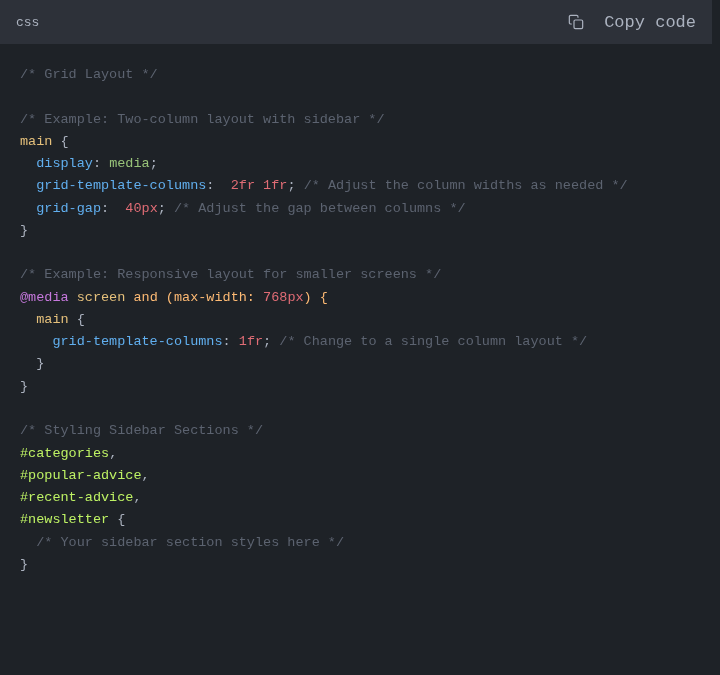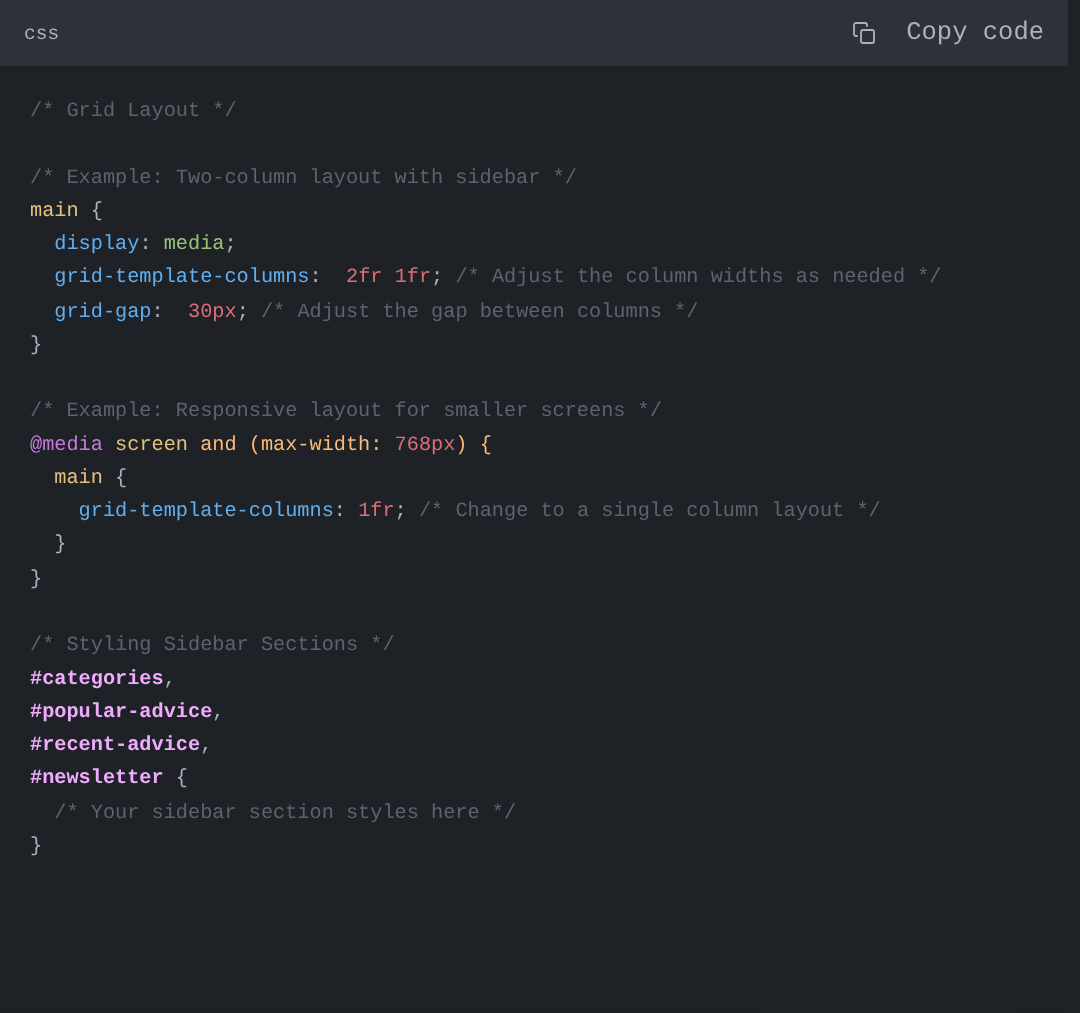--- a/index.html
+++ b/index.html
@@ -75,21 +75,21 @@
     .selector-main { color: #e5c07b; }
     .brace { color: #abb2bf; }
     .property { color: #61afef; text-align: center; }
     .colon { color: #abb2bf; }
     .value-green { color: #98c379; }
     .value-red { color: #e06c75; }
     .value-white { color: #abb2bf; }
     .media-at { color: #c678dd; }
     .media-keyword { color: #e5c07b; }
     .media-plain { color: #fdba74; }
-    .selector-id { color: #f0abfc; font-weight: bold; }
+    .selector-id { color: #bef264; }
     .plain { color: #abb2bf; }
     .number-red { color: #e06c75; }
   </style>
 </head>
 <body>
 
 <div class="window">
   <div class="toolbar">
     <span class="lang-label">css</span>
     <button class="copy-btn">
@@ -102,21 +102,21 @@
   </div>
 
   <div class="code-area">
 
     <div class="line"><span class="comment">/* Grid Layout */</span></div>
     <div class="line"></div>
     <div class="line"><span class="comment">/* Example: Two-column layout with sidebar */</span></div>
     <div class="line"><span class="selector-main">main</span> <span class="brace">{</span></div>
     <div class="line">  <span class="property">display</span><span class="colon">:</span> <span class="value-green">media</span><span class="colon">;</span></div>
     <div class="line">  <span class="property">grid-template-columns</span><span class="colon">:</span> <span class="value-white"> </span><span class="number-red">2</span><span class="value-red">fr</span> <span class="number-red">1</span><span class="value-red">fr</span><span class="colon">;</span> <span class="comment">/* Adjust the column widths as needed */</span></div>
-    <div class="line">  <span class="property">grid-gap</span><span class="colon">:</span> <span class="value-white"> </span><span class="number-red">30</span><span class="value-red">px</span><span class="colon">;</span> <span class="comment">/* Adjust the gap between columns */</span></div>
+    <div class="line">  <span class="property">grid-gap</span><span class="colon">:</span> <span class="value-white"> </span><span class="number-red">40</span><span class="value-red">px</span><span class="colon">;</span> <span class="comment">/* Adjust the gap between columns */</span></div>
     <div class="line"><span class="brace">}</span></div>
     <div class="line"></div>
     <div class="line"><span class="comment">/* Example: Responsive layout for smaller screens */</span></div>
     <div class="line"><span class="media-at">@media</span> <span class="media-keyword">screen</span><span class="media-plain"> and (max-width: </span><span class="number-red">768</span><span class="value-red">px</span><span class="media-plain">) {</span></div>
     <div class="line">  <span class="selector-main">main</span> <span class="brace">{</span></div>
     <div class="line">    <span class="property">grid-template-columns</span><span class="colon">:</span> <span class="number-red">1</span><span class="value-red">fr</span><span class="colon">;</span> <span class="comment">/* Change to a single column layout */</span></div>
     <div class="line">  <span class="brace">}</span></div>
     <div class="line"><span class="brace">}</span></div>
     <div class="line"></div>
     <div class="line"><span class="comment">/* Styling Sidebar Sections */</span></div>

